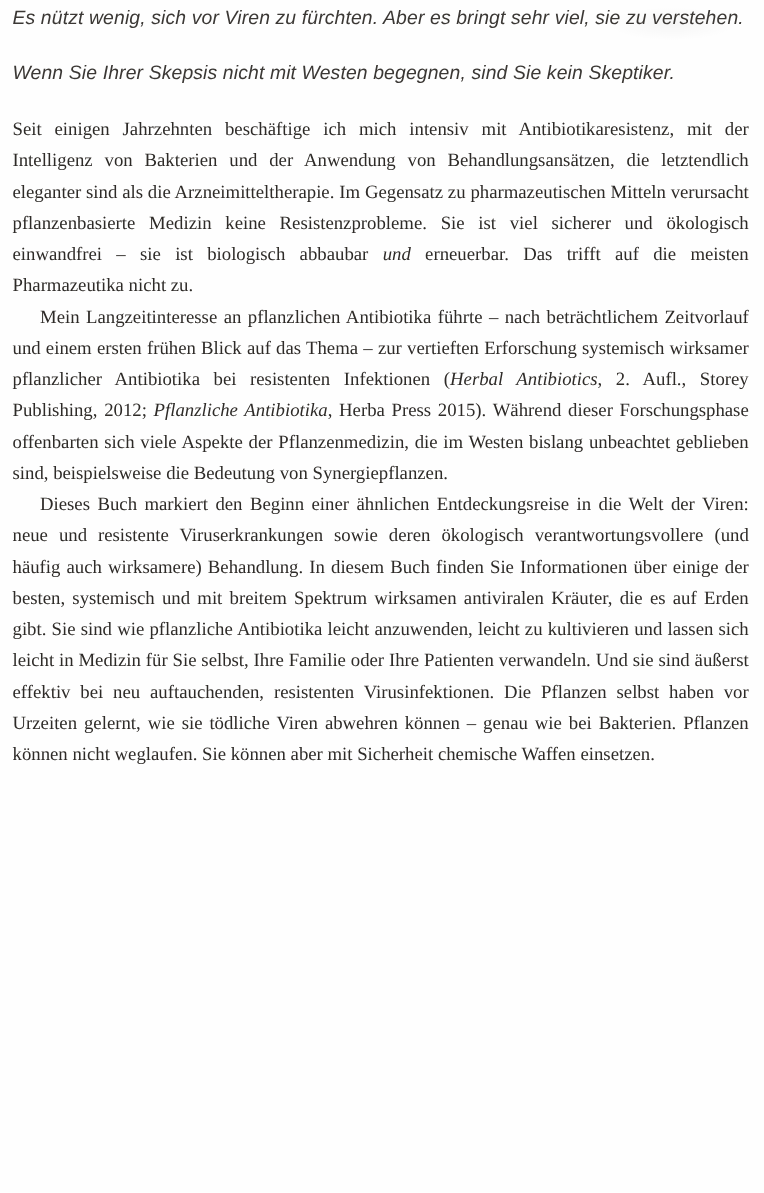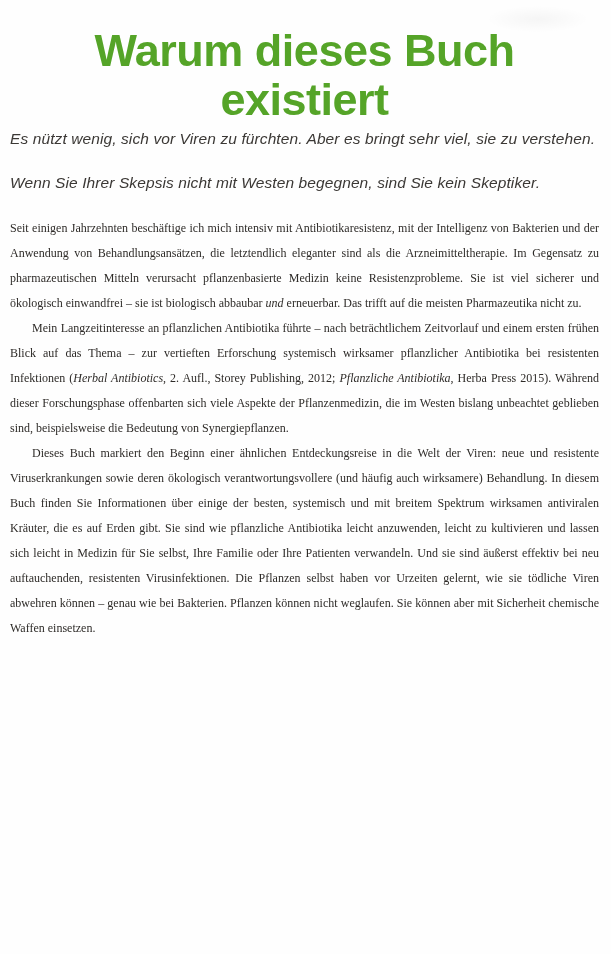--- a/index.html
+++ b/index.html
@@ -36,39 +36,35 @@
     font-size: 15.5px;
     color: #3b3835;
     letter-spacing: 0.1px;
   }
   .epigraph p { margin: 0; line-height: 30px; white-space: nowrap; }
   .italic { font-style: italic; }
   .quote2 { margin-top: 14px !important; }
   .bodytext {
     margin-top: 18px;
     font-family: "Liberation Serif", serif;
-    font-size: 12px;
+    font-size: 15px;
     line-height: 25px;
     text-align: justify;
     hyphens: auto;
     -webkit-hyphens: auto;
     color: #2e2b28;
   }
   .para { margin: 0; }
   .para.indent { text-indent: 22px; }
 </style>
 </head>
 <body>
 
 <div class="page">
 
-  <h1 class="title" style="color: rgb(85, 164, 40);">
-    <span class="title-line">Warum dieses Buch</span>
-    <span class="title-line">existiert</span>
-  </h1>
 
   <div class="epigraph">
     <p class="italic">Es nützt wenig, sich vor Viren zu fürchten. Aber es bringt sehr viel, sie zu verstehen.</p>
     <p class="italic quote2">Wenn Sie Ihrer Skepsis nicht mit Westen begegnen, sind Sie kein Skeptiker.</p>
   </div>
 
   <div class="bodytext" lang="de">
     <p class="para"><span>Seit einigen Jahrzehnten beschäftige ich mich intensiv mit Antibiotikaresistenz, mit der Intelligenz von Bakterien und der Anwendung von Behandlungsansätzen, die letztendlich eleganter sind als die Arzneimitteltherapie. Im Gegensatz zu pharmazeutischen Mitteln verursacht pflanzenbasierte Medizin keine Resistenzprobleme. Sie ist viel sicherer und ökologisch einwandfrei – sie ist biologisch abbaubar </span><span class="italic">und</span><span> erneuerbar. Das trifft auf die meisten Pharmazeutika nicht zu.</span></p>
     <p class="para indent"><span>Mein Langzeitinteresse an pflanzlichen Antibiotika führte – nach beträchtlichem Zeitvorlauf und einem ersten frühen Blick auf das Thema – zur vertieften Erforschung systemisch wirksamer pflanzlicher Antibiotika bei resistenten Infektionen (</span><span class="italic">Herbal Antibiotics</span><span>, 2. Aufl., Storey Publishing, 2012; </span><span class="italic">Pflanzliche Antibiotika</span><span>, Herba Press 2015). Während dieser Forschungsphase offenbarten sich viele Aspekte der Pflanzenmedizin, die im Westen bislang unbeachtet geblieben sind, beispielsweise die Bedeutung von Synergiepflanzen.</span></p>
     <p class="para indent"><span>Dieses Buch markiert den Beginn einer ähnlichen Entdeckungsreise in die Welt der Viren: neue und resistente Viruserkrankungen sowie deren ökologisch verantwortungsvollere (und häufig auch wirksamere) Behandlung. In diesem Buch finden Sie Informationen über einige der besten, systemisch und mit breitem Spektrum wirksamen antiviralen Kräuter, die es auf Erden gibt. Sie sind wie pflanzliche Antibiotika leicht anzuwenden, leicht zu kultivieren und lassen sich leicht in Medizin für Sie selbst, Ihre Familie oder Ihre Patienten verwandeln. Und sie sind äußerst effektiv bei neu auftauchenden, resistenten Virusinfektionen. Die Pflanzen selbst haben vor Urzeiten gelernt, wie sie tödliche Viren abwehren können – genau wie bei Bakterien. Pflanzen können nicht weglaufen. Sie können aber mit Sicherheit chemische Waffen einsetzen.</span></p>

